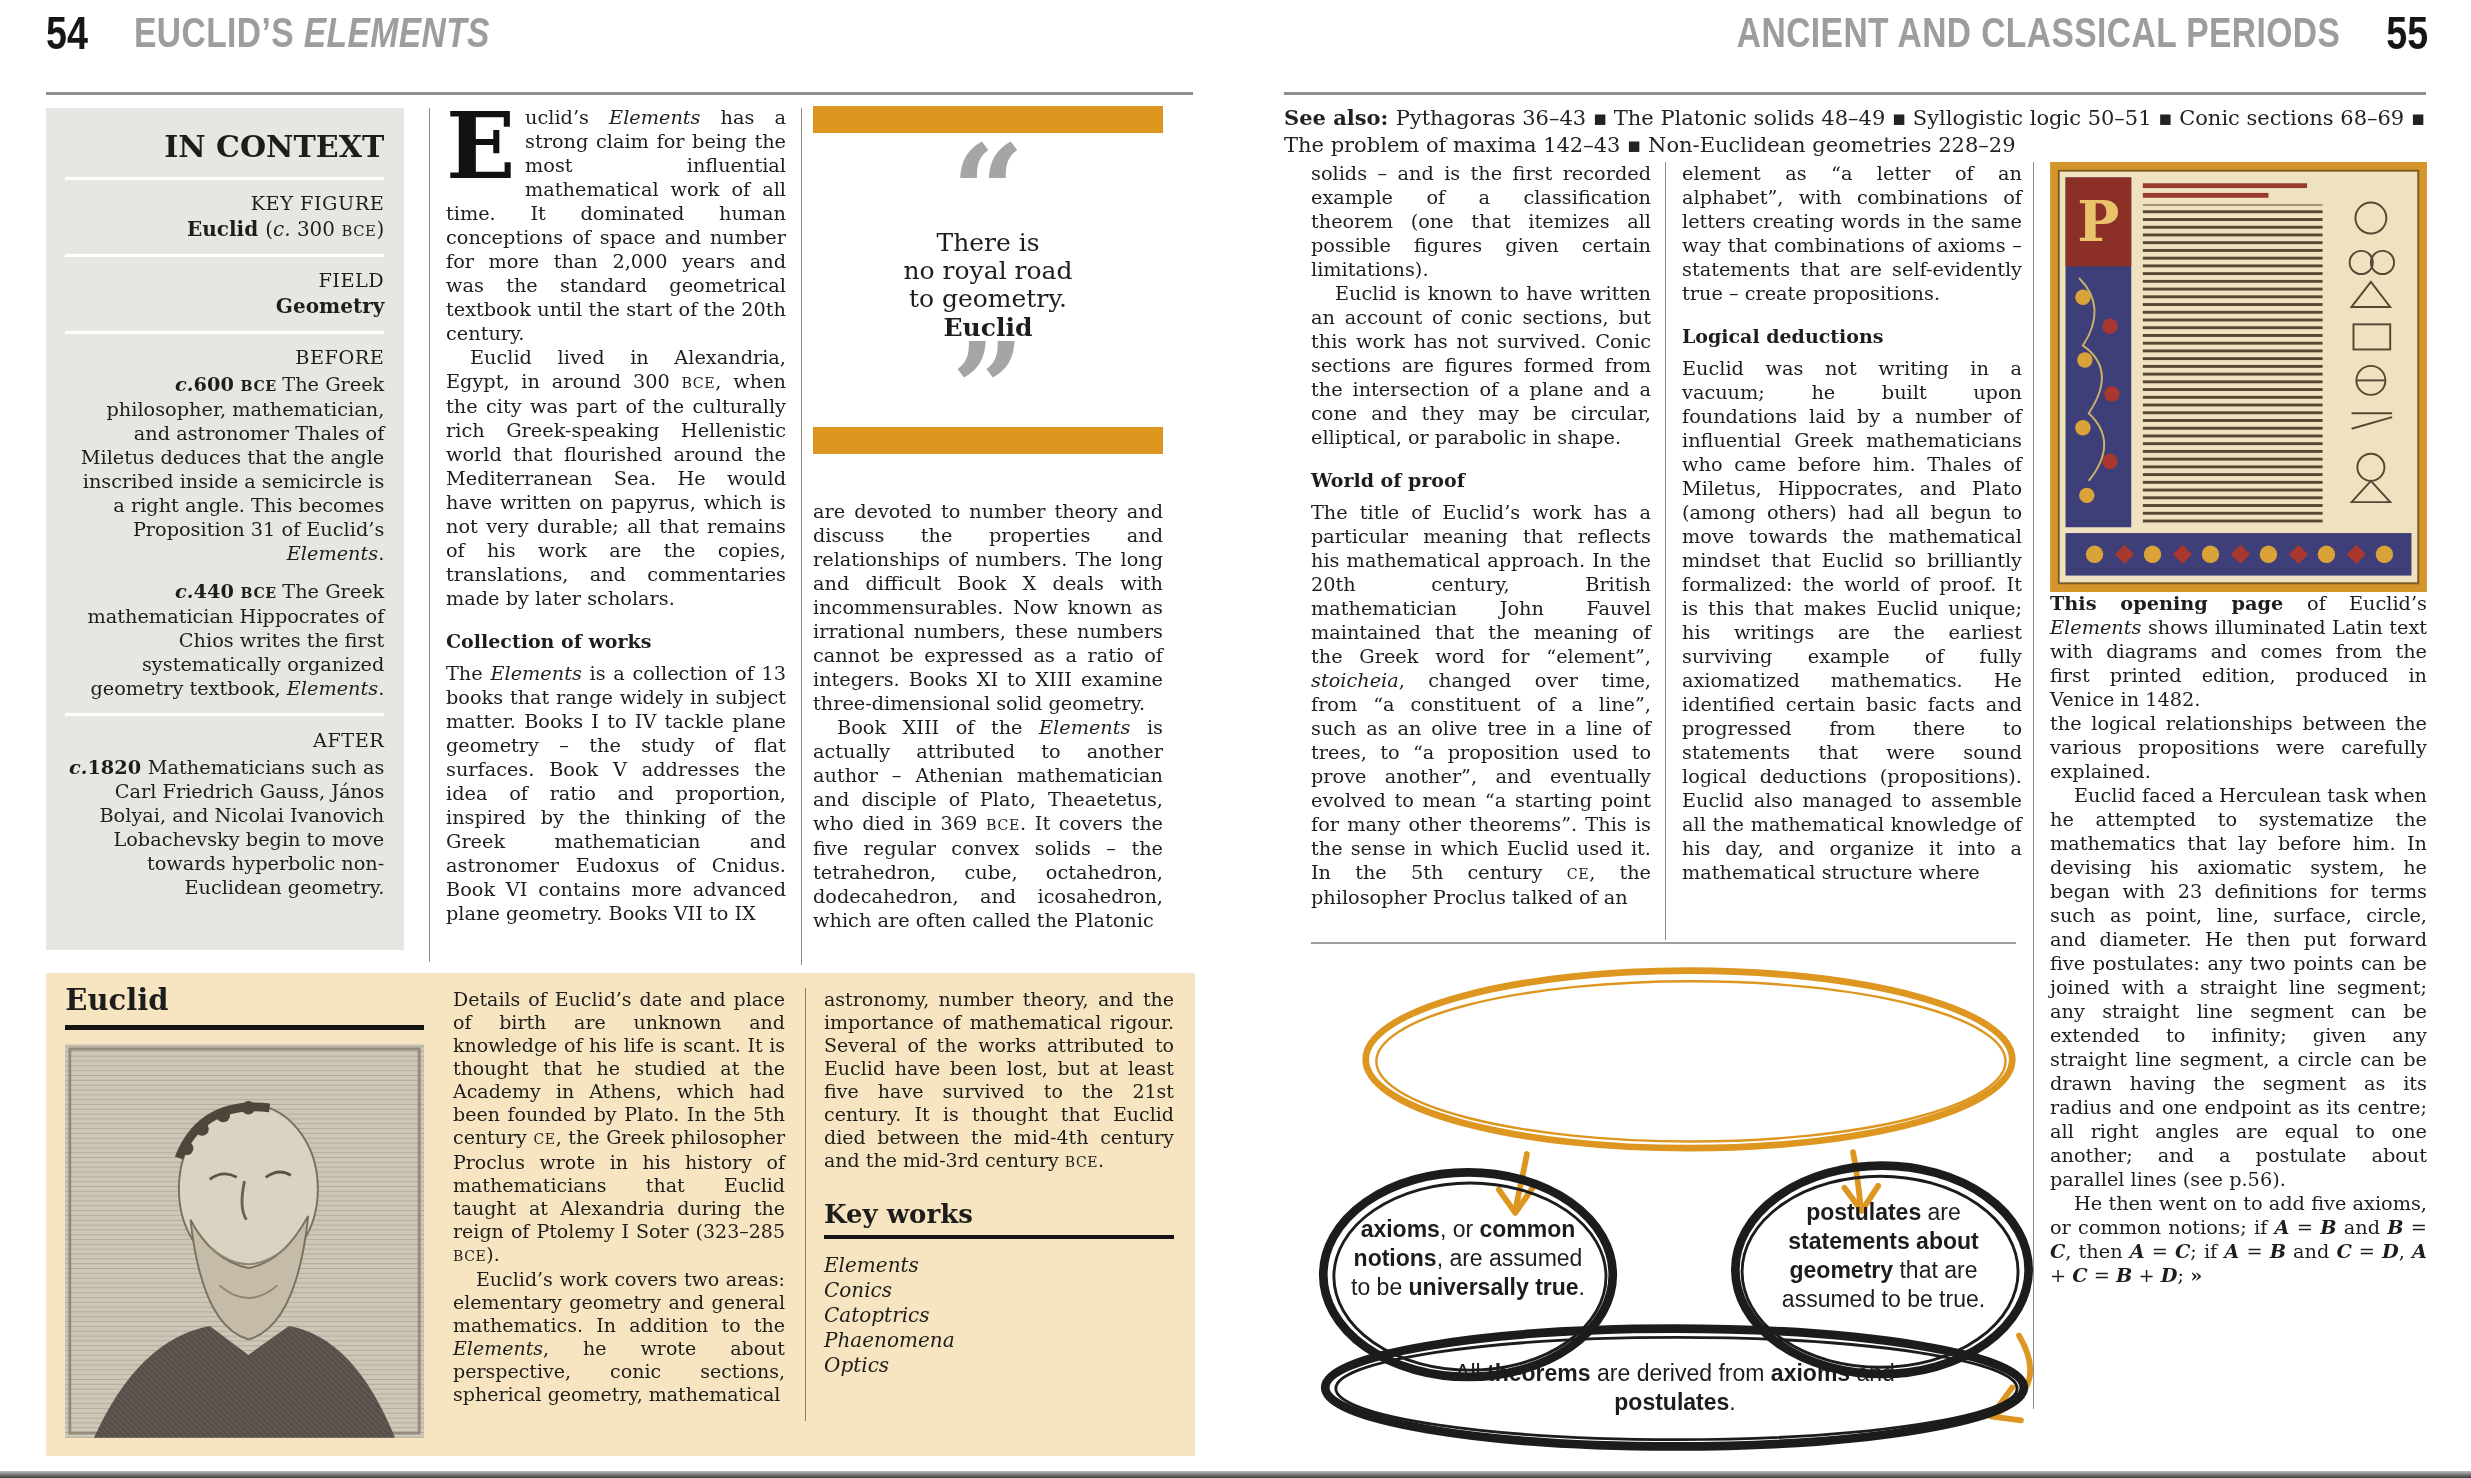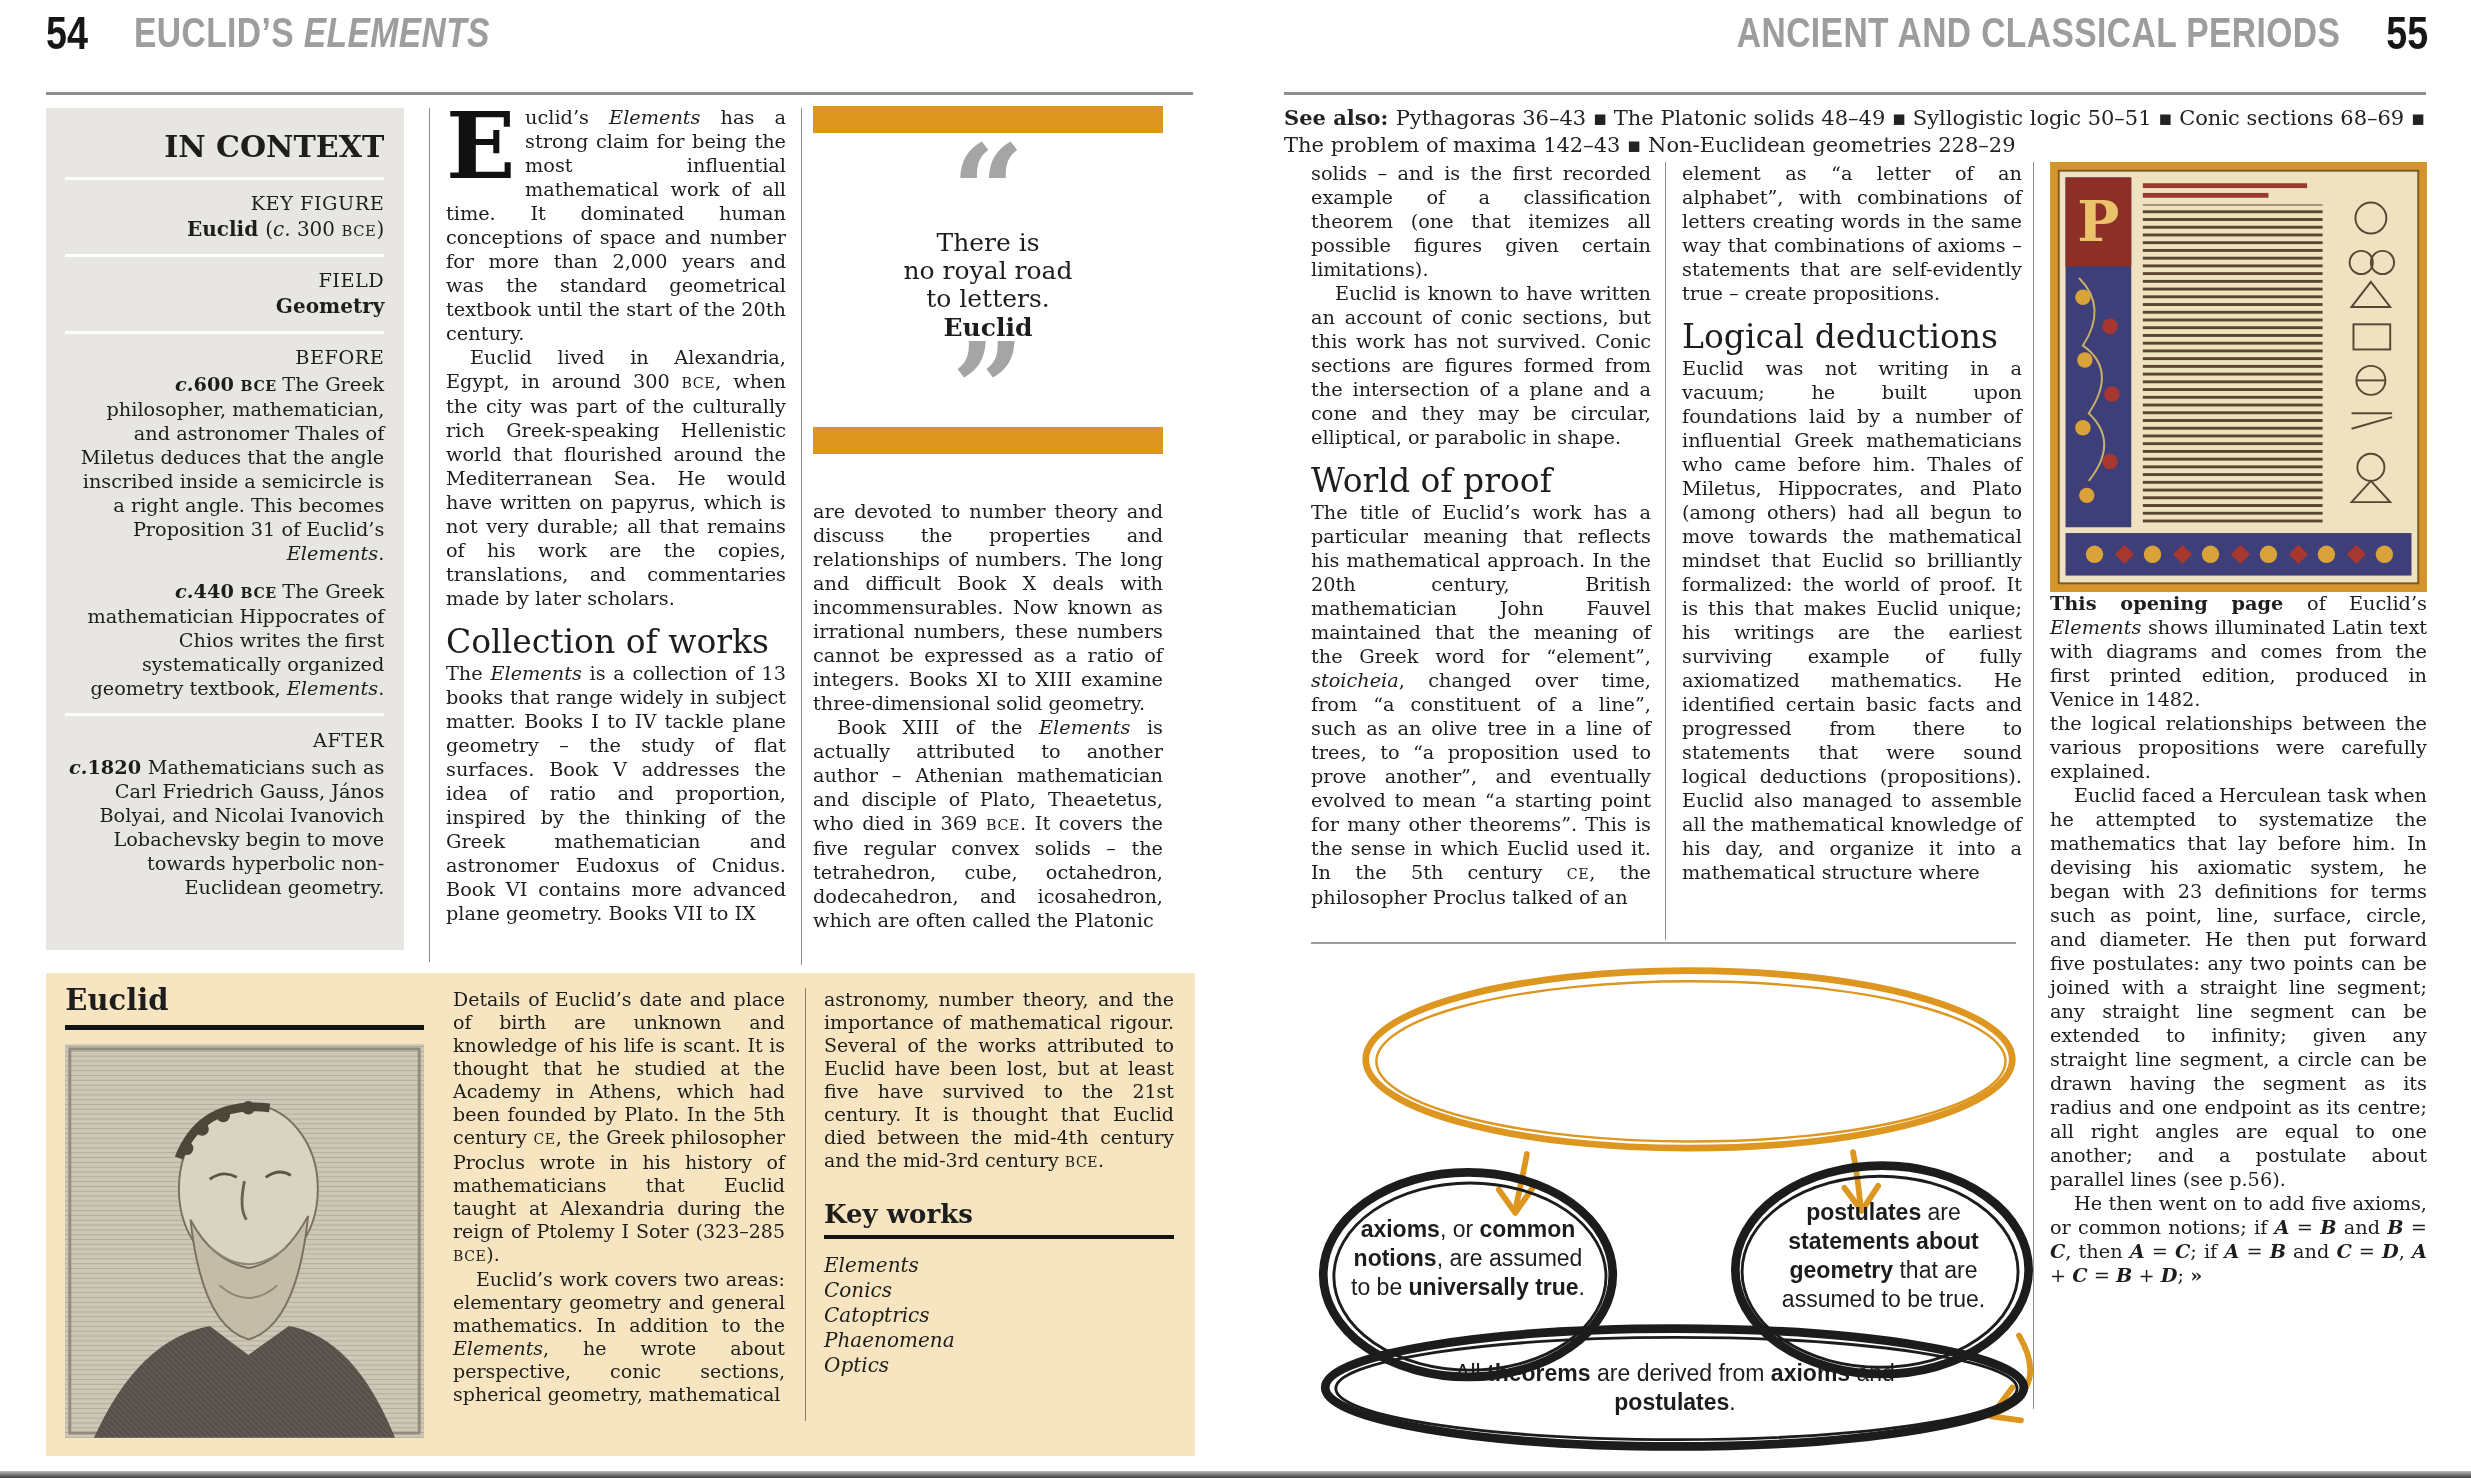--- a/index.html
+++ b/index.html
@@ -37,21 +37,21 @@
   .ic-title{font-size:30px;font-weight:700;margin:1.9px 0 11.6px;}
   .ic-rule{height:2.9px;background:#ffffff;margin:12.6px 0;}
   .ic-label{font-size:19.3px;letter-spacing:0.5px;}
   .ic-value{font-size:20px;margin-top:1.9px;}
   .ic-item{font-size:19.3px;line-height:24px;margin-top:3.9px;}
   .ic-item + .ic-item{margin-top:13.5px;}
   
   .col{position:absolute;}
   .body p{font-size:19.3px;line-height:24px;text-align:justify;margin:0;}
   .body p.indent{text-indent:24px;}
-  .bodyhead{font-size:33px;font-weight:400;margin:15.4px 0 4.8px;line-height:31px;}
+  .bodyhead{font-size:19px;font-weight:700;margin:15.4px 0 4.8px;line-height:31px;}
   .dropcap{float:left;font-size:91px;line-height:73px;font-weight:700;
     padding:3.9px 9.7px 0 0;color:#111;}
   #lcol2{left:446px;top:106px;width:340px;}
   #lcol3{left:813px;top:106px;width:350px;}
   #rcol1{left:1311px;top:162px;width:340px;}
   #rcol2{left:1682px;top:162px;width:340px;}
   #rcol3{left:2050px;top:162px;width:377px;}
   .vline{position:absolute;width:1px;background:#8d8d8d;}
   #v1{left:429px;top:108px;height:854px;}
   #v2{left:801px;top:108px;height:857px;}
@@ -142,21 +142,21 @@
     <h3 class="bodyhead">Collection of works</h3>
     <p><span>The </span><span class="rs-i">Elements</span><span> is a collection of 13 books that range widely in subject matter. Books I to IV tackle plane geometry – the study of flat surfaces. Book V addresses the idea of ratio and proportion, inspired by the thinking of the Greek mathematician and astronomer Eudoxus of Cnidus. Book VI contains more advanced plane geometry. Books VII to IX</span></p>
   </div>
 
   <div class="col" id="lcol3">
     <div class="qbar"></div>
     <div class="quote-inner">
       <div class="qmark open">“</div>
       <div class="qline">There is</div>
       <div class="qline">no royal road</div>
-      <div class="qline">to letters.</div>
+      <div class="qline">to geometry.</div>
       <div class="qattr">Euclid</div>
       <div class="qmark close">”</div>
     </div>
     <div class="qbar"></div>
     <div class="body after-quote">
       <p><span>are devoted to number theory and discuss the properties and relationships of numbers. The long and difficult Book X deals with incommensurables. Now known as irrational numbers, these numbers cannot be expressed as a ratio of integers. Books XI to XIII examine three-dimensional solid geometry.</span></p>
       <p class="indent"><span>Book XIII of the </span><span class="rs-i">Elements</span><span> is actually attributed to another author – Athenian mathematician and disciple of Plato, Theaetetus, who died in 369 </span><span class="rs-c">BCE</span><span>. It covers the five regular convex solids – the tetrahedron, cube, octahedron, dodecahedron, and icosahedron, which are often called the Platonic</span></p>
     </div>
   </div>
 

